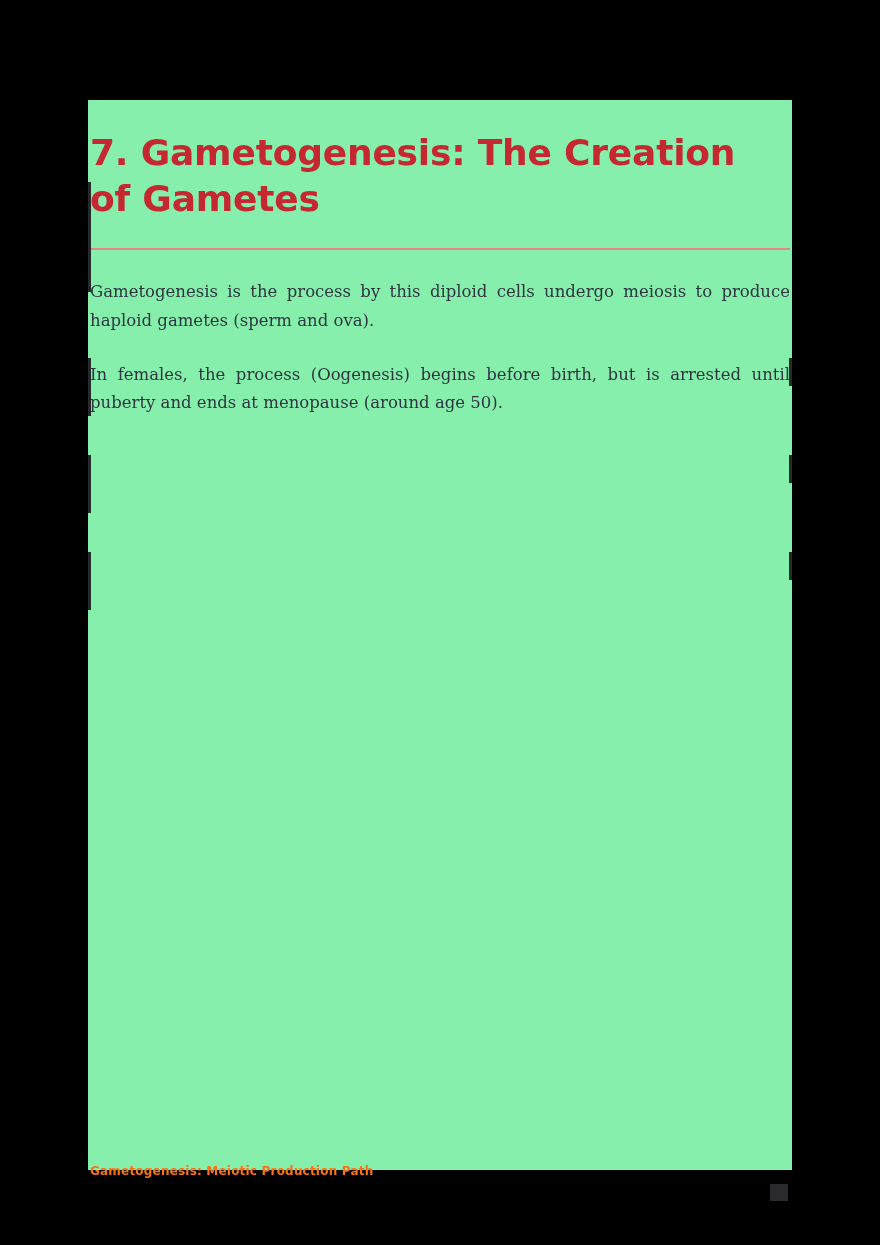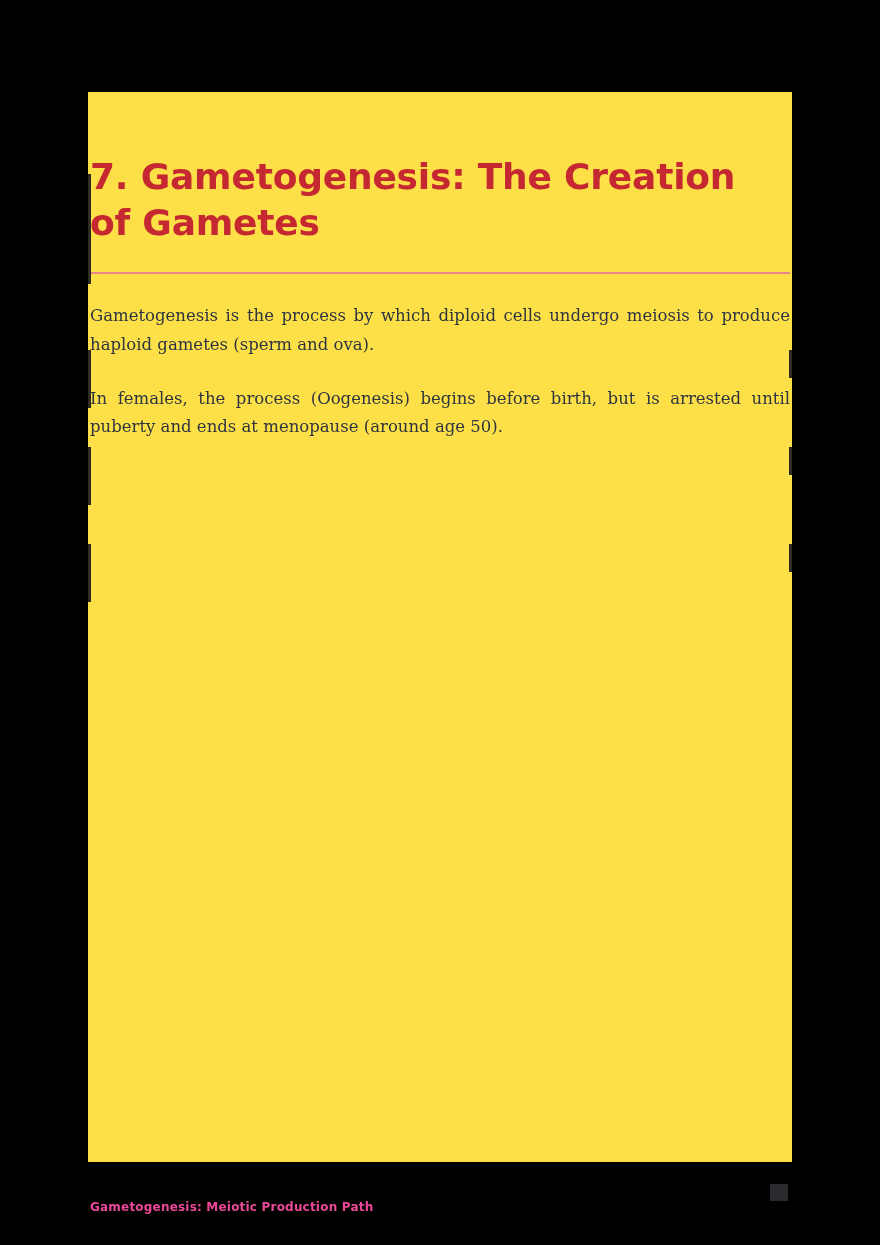--- a/index.html
+++ b/index.html
@@ -12,26 +12,26 @@
   }
   .viewport {
     position: relative;
     width: 880px;
     height: 1245px;
     background: #000000;
   }
   .page {
     position: absolute;
     left: 88px;
-    top: 92px;
+    top: 100px;
     width: 704px;
     height: 1070px;
-    background: #fde047;
+    background: #86efac;
     box-sizing: border-box;
-    padding: 62px 0 0 0;
+    padding: 30px 0 0 0;
     overflow: hidden;
   }
   .page-inner {
     padding: 0 2px;
   }
   .doc-title {
     font-family: "DejaVu Sans", sans-serif;
     font-weight: bold;
     color: #c62832;
     font-size: 36px;
@@ -68,25 +68,25 @@
     position: absolute;
     left: 88px;
     top: 1182px;
     width: 704px;
     height: 26px;
     background: #000000;
   }
   .footer-text {
     position: absolute;
     left: 90px;
-    top: 1200px;
+    top: 1164px;
     font-family: "DejaVu Sans", sans-serif;
     font-size: 12px;
     font-weight: bold;
-    color: #ec4899;
+    color: #f97316;
     letter-spacing: 0.2px;
     white-space: nowrap;
   }
   .footer-page {
     position: absolute;
     left: 770px;
     top: 1184px;
     width: 18px;
     height: 17px;
     background: #2a2a2e;
@@ -97,21 +97,21 @@
 
 <div class="viewport">
 
   <div class="page">
     <div class="page-inner">
 
       <h1 class="doc-title">7. Gametogenesis: The Creation of Gametes</h1>
 
       <div class="title-rule"></div>
 
-      <p class="body-text">Gametogenesis is the process by which diploid cells undergo meiosis to produce haploid gametes (sperm and ova).</p>
+      <p class="body-text">Gametogenesis is the process by this diploid cells undergo meiosis to produce haploid gametes (sperm and ova).</p>
 
 
       <p class="body-text">In females, the process (Oogenesis) begins before birth, but is arrested until puberty and ends at menopause (around age 50).</p>
 
     </div>
 
     <div class="edge-mark" style="left:0px; top:82px; height:110px;"></div>
     <div class="edge-mark" style="left:0px; top:258px; height:58px;"></div>
     <div class="edge-mark" style="left:0px; top:355px; height:58px;"></div>
     <div class="edge-mark" style="left:0px; top:452px; height:58px;"></div>

